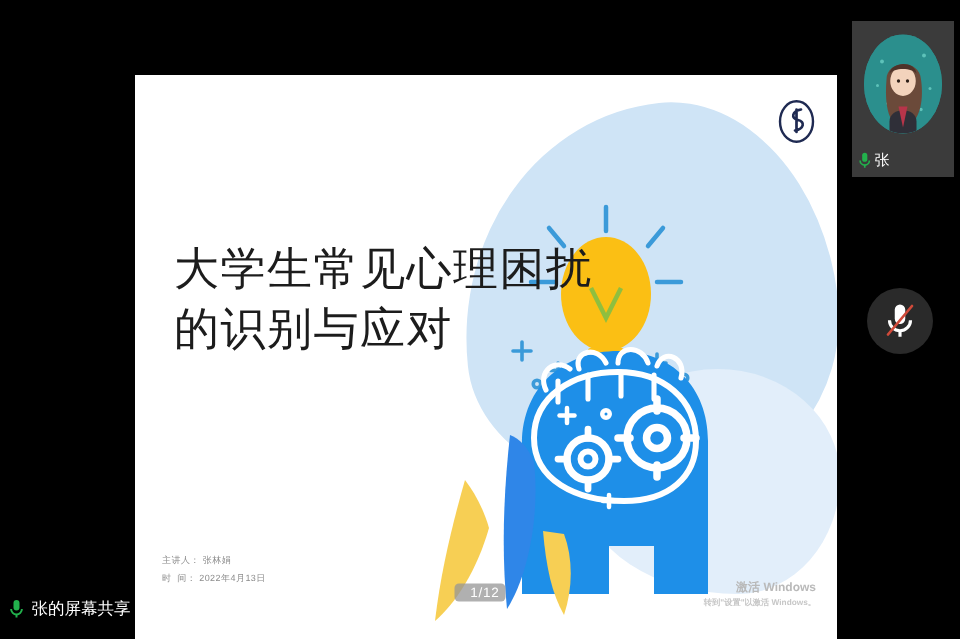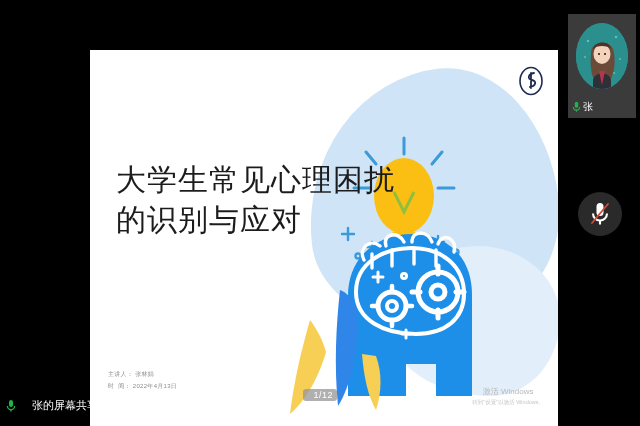--- a/index.html
+++ b/index.html
@@ -98,23 +98,24 @@
     top: 46px;
     width: 240px;
     height: 320px;
   }
 
   
   #activation-watermark {
     position: absolute;
     right: 14px;
     bottom: 22px;
-    text-align: center;
+    text-align: right;
     color: #b9b9b9;
     line-height: 1.5;
+    font-weight: bold;
   }
   #activation-watermark .wm-title { font-size: 8px; }
   #activation-watermark .wm-sub { font-size: 5.5px; color: #c6c6c6; }
 
   
   #page-counter {
     position: absolute;
     left: 303px;
     top: 389px;
     min-width: 26px;
@@ -127,21 +128,21 @@
     letter-spacing: 0.5px;
   }
 
   
   #share-indicator {
     position: absolute;
     left: 6px;
     bottom: 13px;
     display: flex;
     align-items: center;
-    gap: 16px;
+    gap: 5px;
     color: #ffffff;
     font-size: 11px;
   }
   #share-indicator .mic-glyph { width: 10px; height: 14px; display: block; }
 
   
   #participant-tile {
     position: absolute;
     left: 568px;
     top: 14px;

